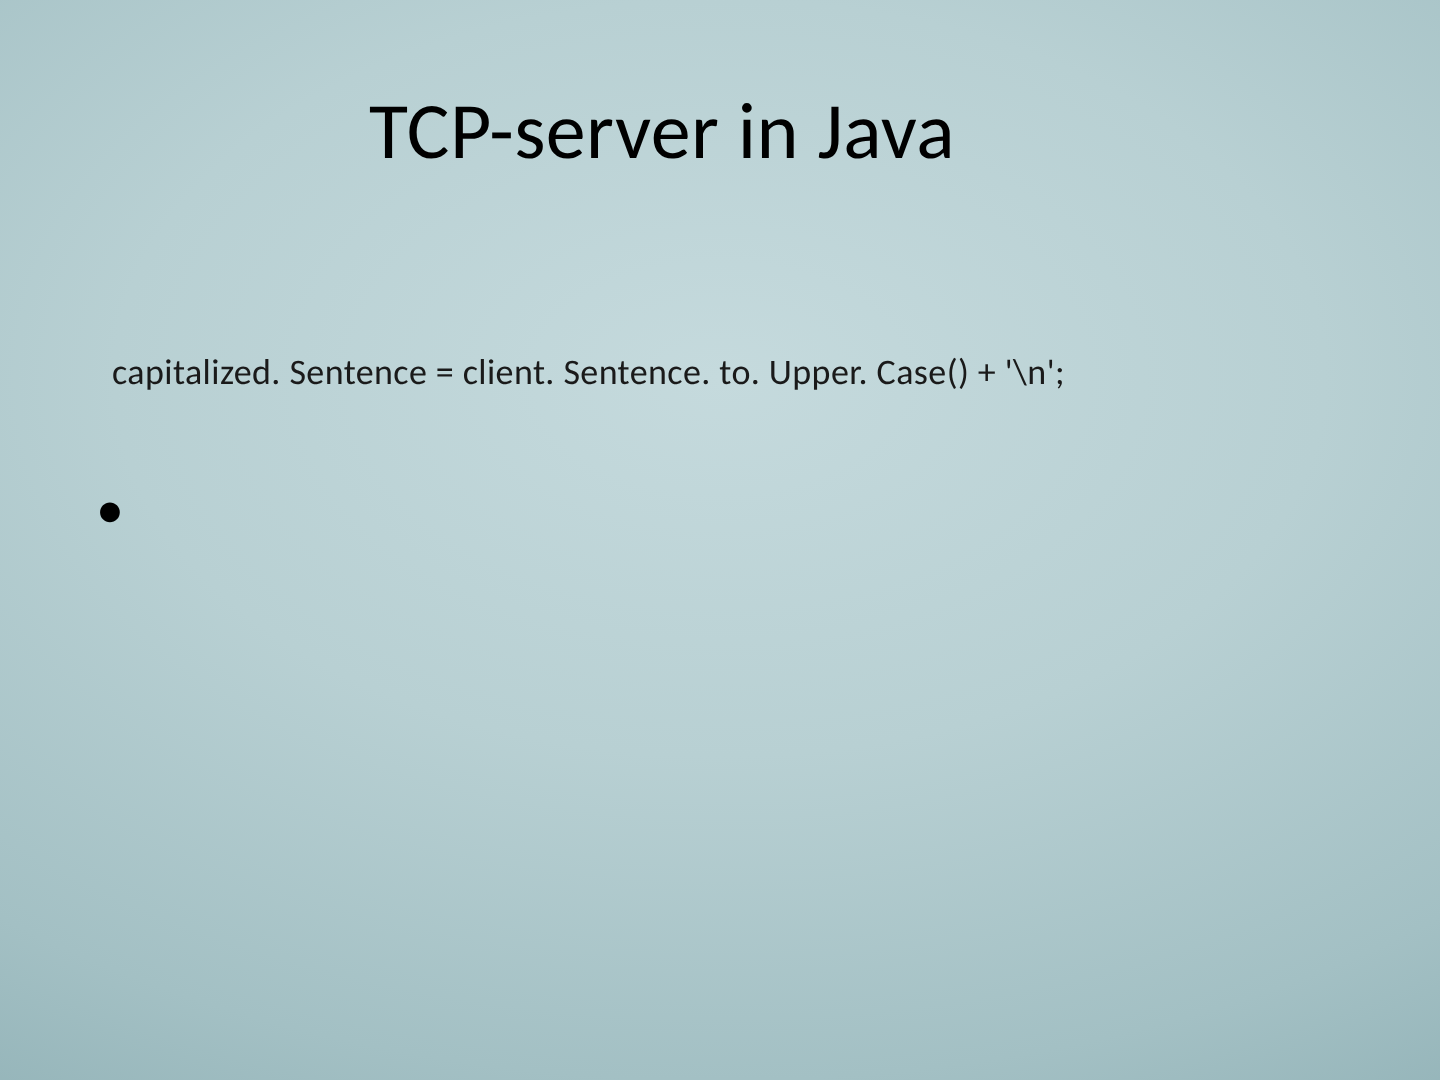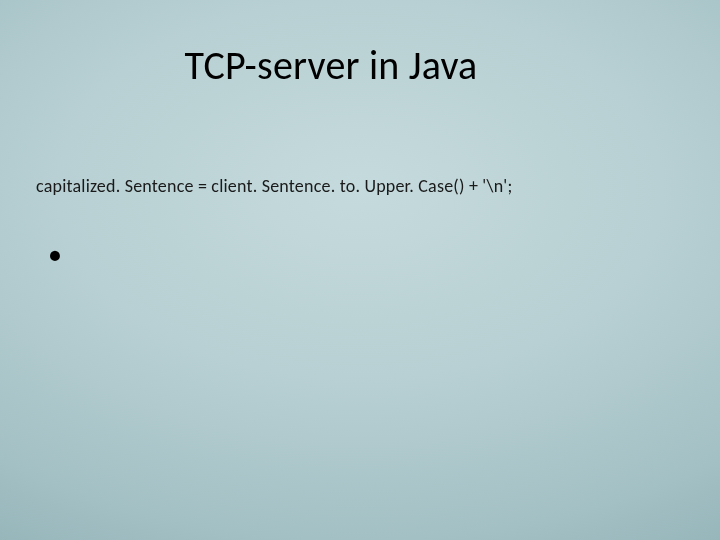--- a/index.html
+++ b/index.html
@@ -28,21 +28,21 @@
       font-weight: 400;
       padding-top: 30px;
       padding-bottom: 20px;
       color: #000;
       letter-spacing: 0.2px;
     }
     .code-line {
       font-size: 18px;
       font-weight: 400;
       color: #1a1a1a;
-      padding-left: 36px;
+      padding-left: 56px;
       margin-top: 65px;
       letter-spacing: 0.2px;
     }
     .bullet-block {
       margin-top: 40px;
       padding-left: 48px;
       padding-right: 60px;
     }
     .bullet-item {
       display: flex;

